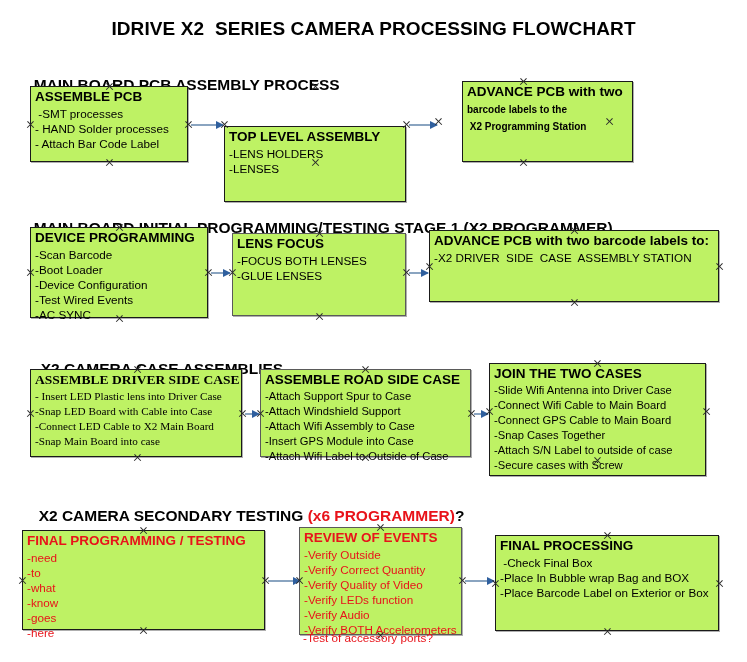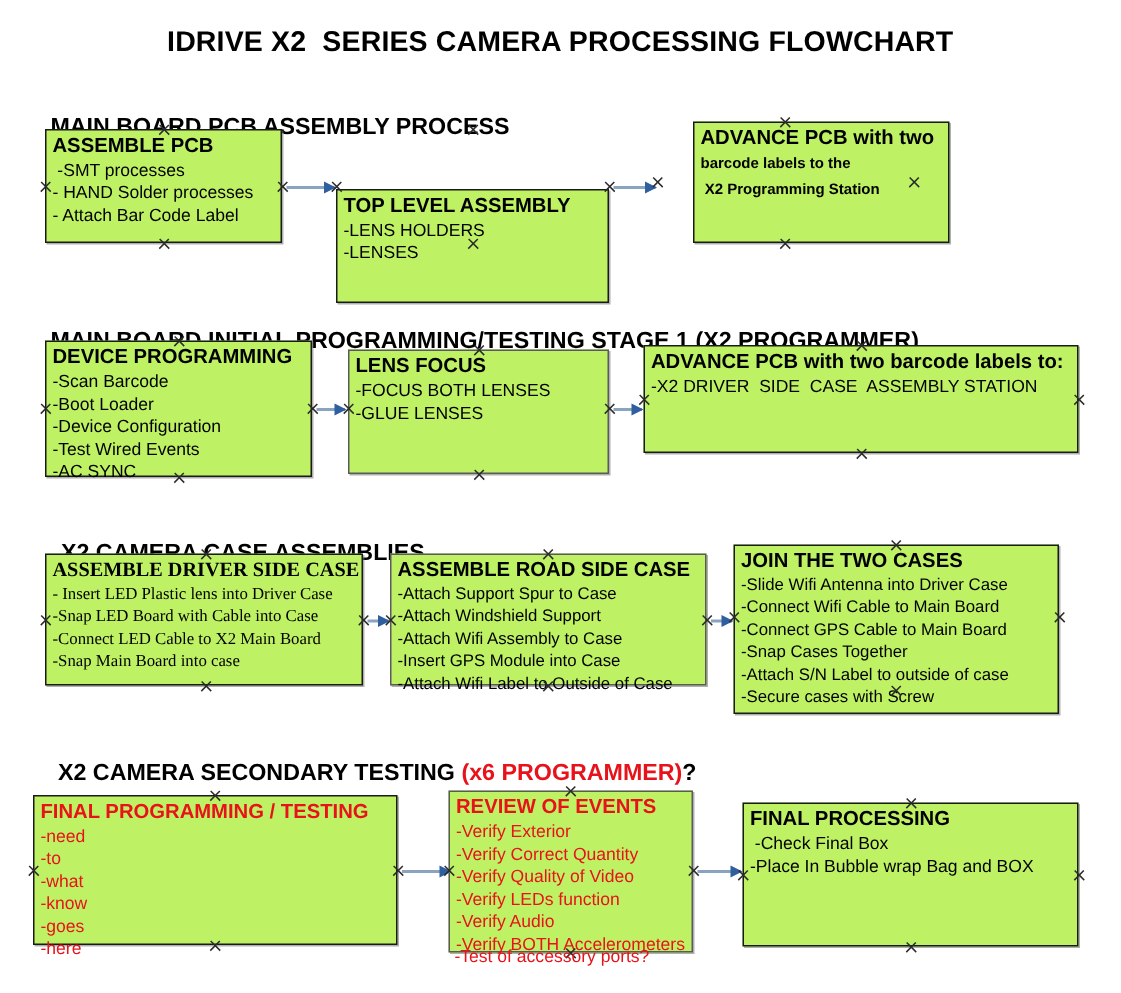--- a/index.html
+++ b/index.html
@@ -294,39 +294,40 @@
 <div class="handle" style="left:139px; top:526px;"></div>
 <div class="handle" style="left:139px; top:626px;"></div>
 <div class="handle" style="left:18px;  top:576px;"></div>
 <div class="handle" style="left:261px; top:576px;"></div>
 
 <div class="connector" style="left:268px; top:580px; width:32px;"></div>
 
 <div class="node gray-edge" style="left:299px; top:527px; width:163px; height:108px;padding-left:30px;">
   <div class="node-inner">
     <div class="node-title red">REVIEW OF EVENTS</div>
-    <div class="node-line red">-Verify Exterior</div>
+    <div class="node-line red">-Verify Outside</div>
     <div class="node-line red">-Verify Correct Quantity</div>
     <div class="node-line red">-Verify Quality of Video</div>
     <div class="node-line red">-Verify LEDs function</div>
     <div class="node-line red">-Verify Audio</div>
     <div class="node-line red">-Verify BOTH Accelerometers</div>
   </div>
 </div>
 <div class="overflow-line" style="left:303px; top:630px;">-Test of accessory ports?</div>
 <div class="handle" style="left:376px; top:523px;"></div>
 <div class="handle" style="left:376px; top:631px;"></div>
 <div class="handle" style="left:295px; top:576px;"></div>
 <div class="handle" style="left:458px; top:576px;"></div>
 
 <div class="connector" style="left:465px; top:580px; width:29px;"></div>
 
 <div class="node" style="left:495px; top:535px; width:224px; height:96px;">
   <div class="node-inner">
     <div class="node-title">FINAL PROCESSING</div>
     <div class="node-line"> -Check Final Box</div>
     <div class="node-line">-Place In Bubble wrap Bag and BOX</div>
+    <div class="node-line">-Place Barcode Label on Exterior or Box</div>
   </div>
 </div>
 <div class="handle" style="left:603px; top:531px;"></div>
 <div class="handle" style="left:603px; top:627px;"></div>
 <div class="handle" style="left:491px; top:579px;"></div>
 <div class="handle" style="left:715px; top:579px;"></div>
 
 </body></html>

